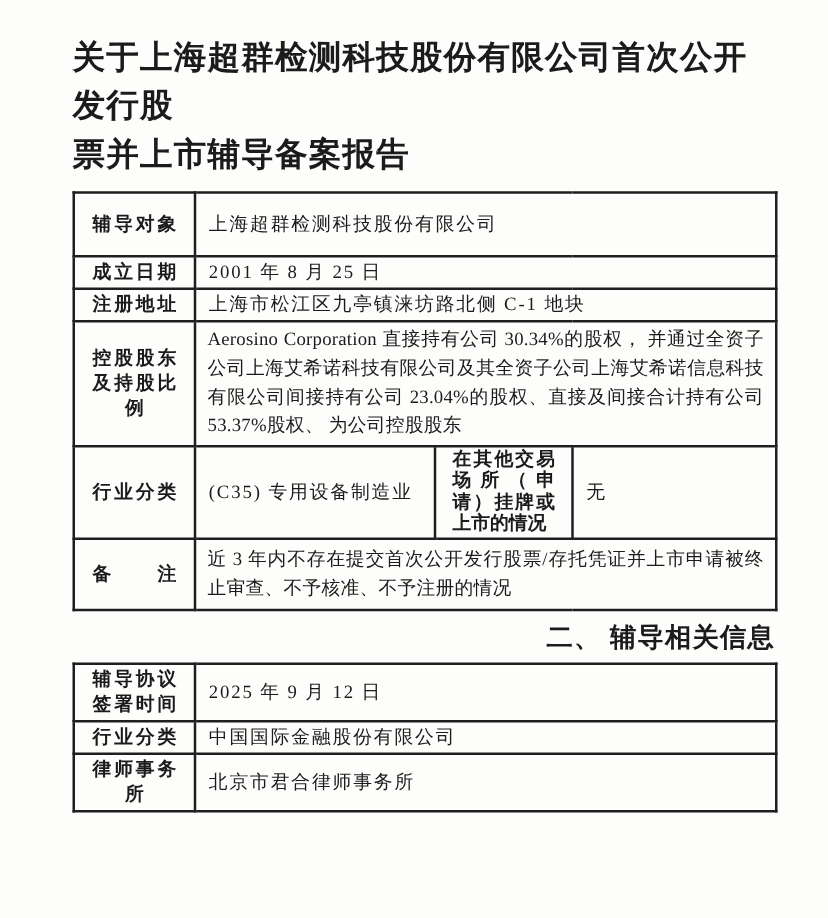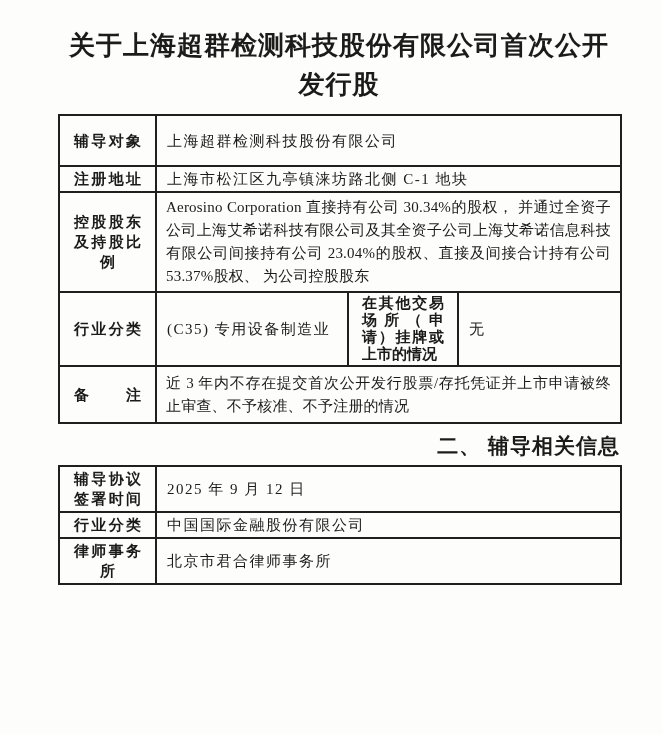--- a/index.html
+++ b/index.html
@@ -13,21 +13,20 @@
   .page {
     width: 662px; height: 734px;
     padding: 26px 42px 0 58px;
   }
   
   .doc-title {
     font-family: "Liberation Sans", "DejaVu Sans", sans-serif;
     font-weight: 700;
     font-size: 26px;
     line-height: 39px;
-    text-align: center;
     letter-spacing: 1px;
   }
   
   .section-heading {
     font-family: "Liberation Sans", "DejaVu Sans", sans-serif;
     font-weight: 700;
     font-size: 21px;
     line-height: 30px;
     letter-spacing: 1px;
     margin-left: 52px;
@@ -70,34 +69,39 @@
   }
   td.val.rep { letter-spacing: 0.5px; line-height: 19px; padding: 2px 8px; }
 </style>
 </head>
 <body>
 
 <div class="page">
 
   <h1 class="doc-title">
     <div>关于上海超群检测科技股份有限公司首次公开发行股</div>
+    <div>票并上市辅导备案报告</div>
   </h1>
 
 
   <table class="form">
     <colgroup>
       <col style="width:97px">
         <col style="width:192px">
         <col style="width:110px">
         <col style="width:163px">
     </colgroup>
     <tbody>
         <tr style="height:51px">
       <td class="lbl">辅导对象</td>
       <td class="val" colspan="3">上海超群检测科技股份有限公司</td>
+    </tr>
+    <tr style="height:24px">
+      <td class="lbl">成立日期</td>
+      <td class="val" colspan="3">2001 年 8 月 25 日</td>
     </tr>
     <tr style="height:25px">
       <td class="lbl">注册地址</td>
       <td class="val" colspan="3">上海市松江区九亭镇涞坊路北侧 C-1 地块</td>
     </tr>
     <tr style="height:95px">
       <td class="lbl last-center">控股股东及持股比例</td>
       <td class="val long" colspan="3">Aerosino Corporation 直接持有公司 30.34%的股权， 并通过全资子公司上海艾希诺科技有限公司及其全资子公司上海艾希诺信息科技有限公司间接持有公司 23.04%的股权、直接及间接合计持有公司 53.37%股权、 为公司控股股东</td>
     </tr>
     <tr style="height:70px">

